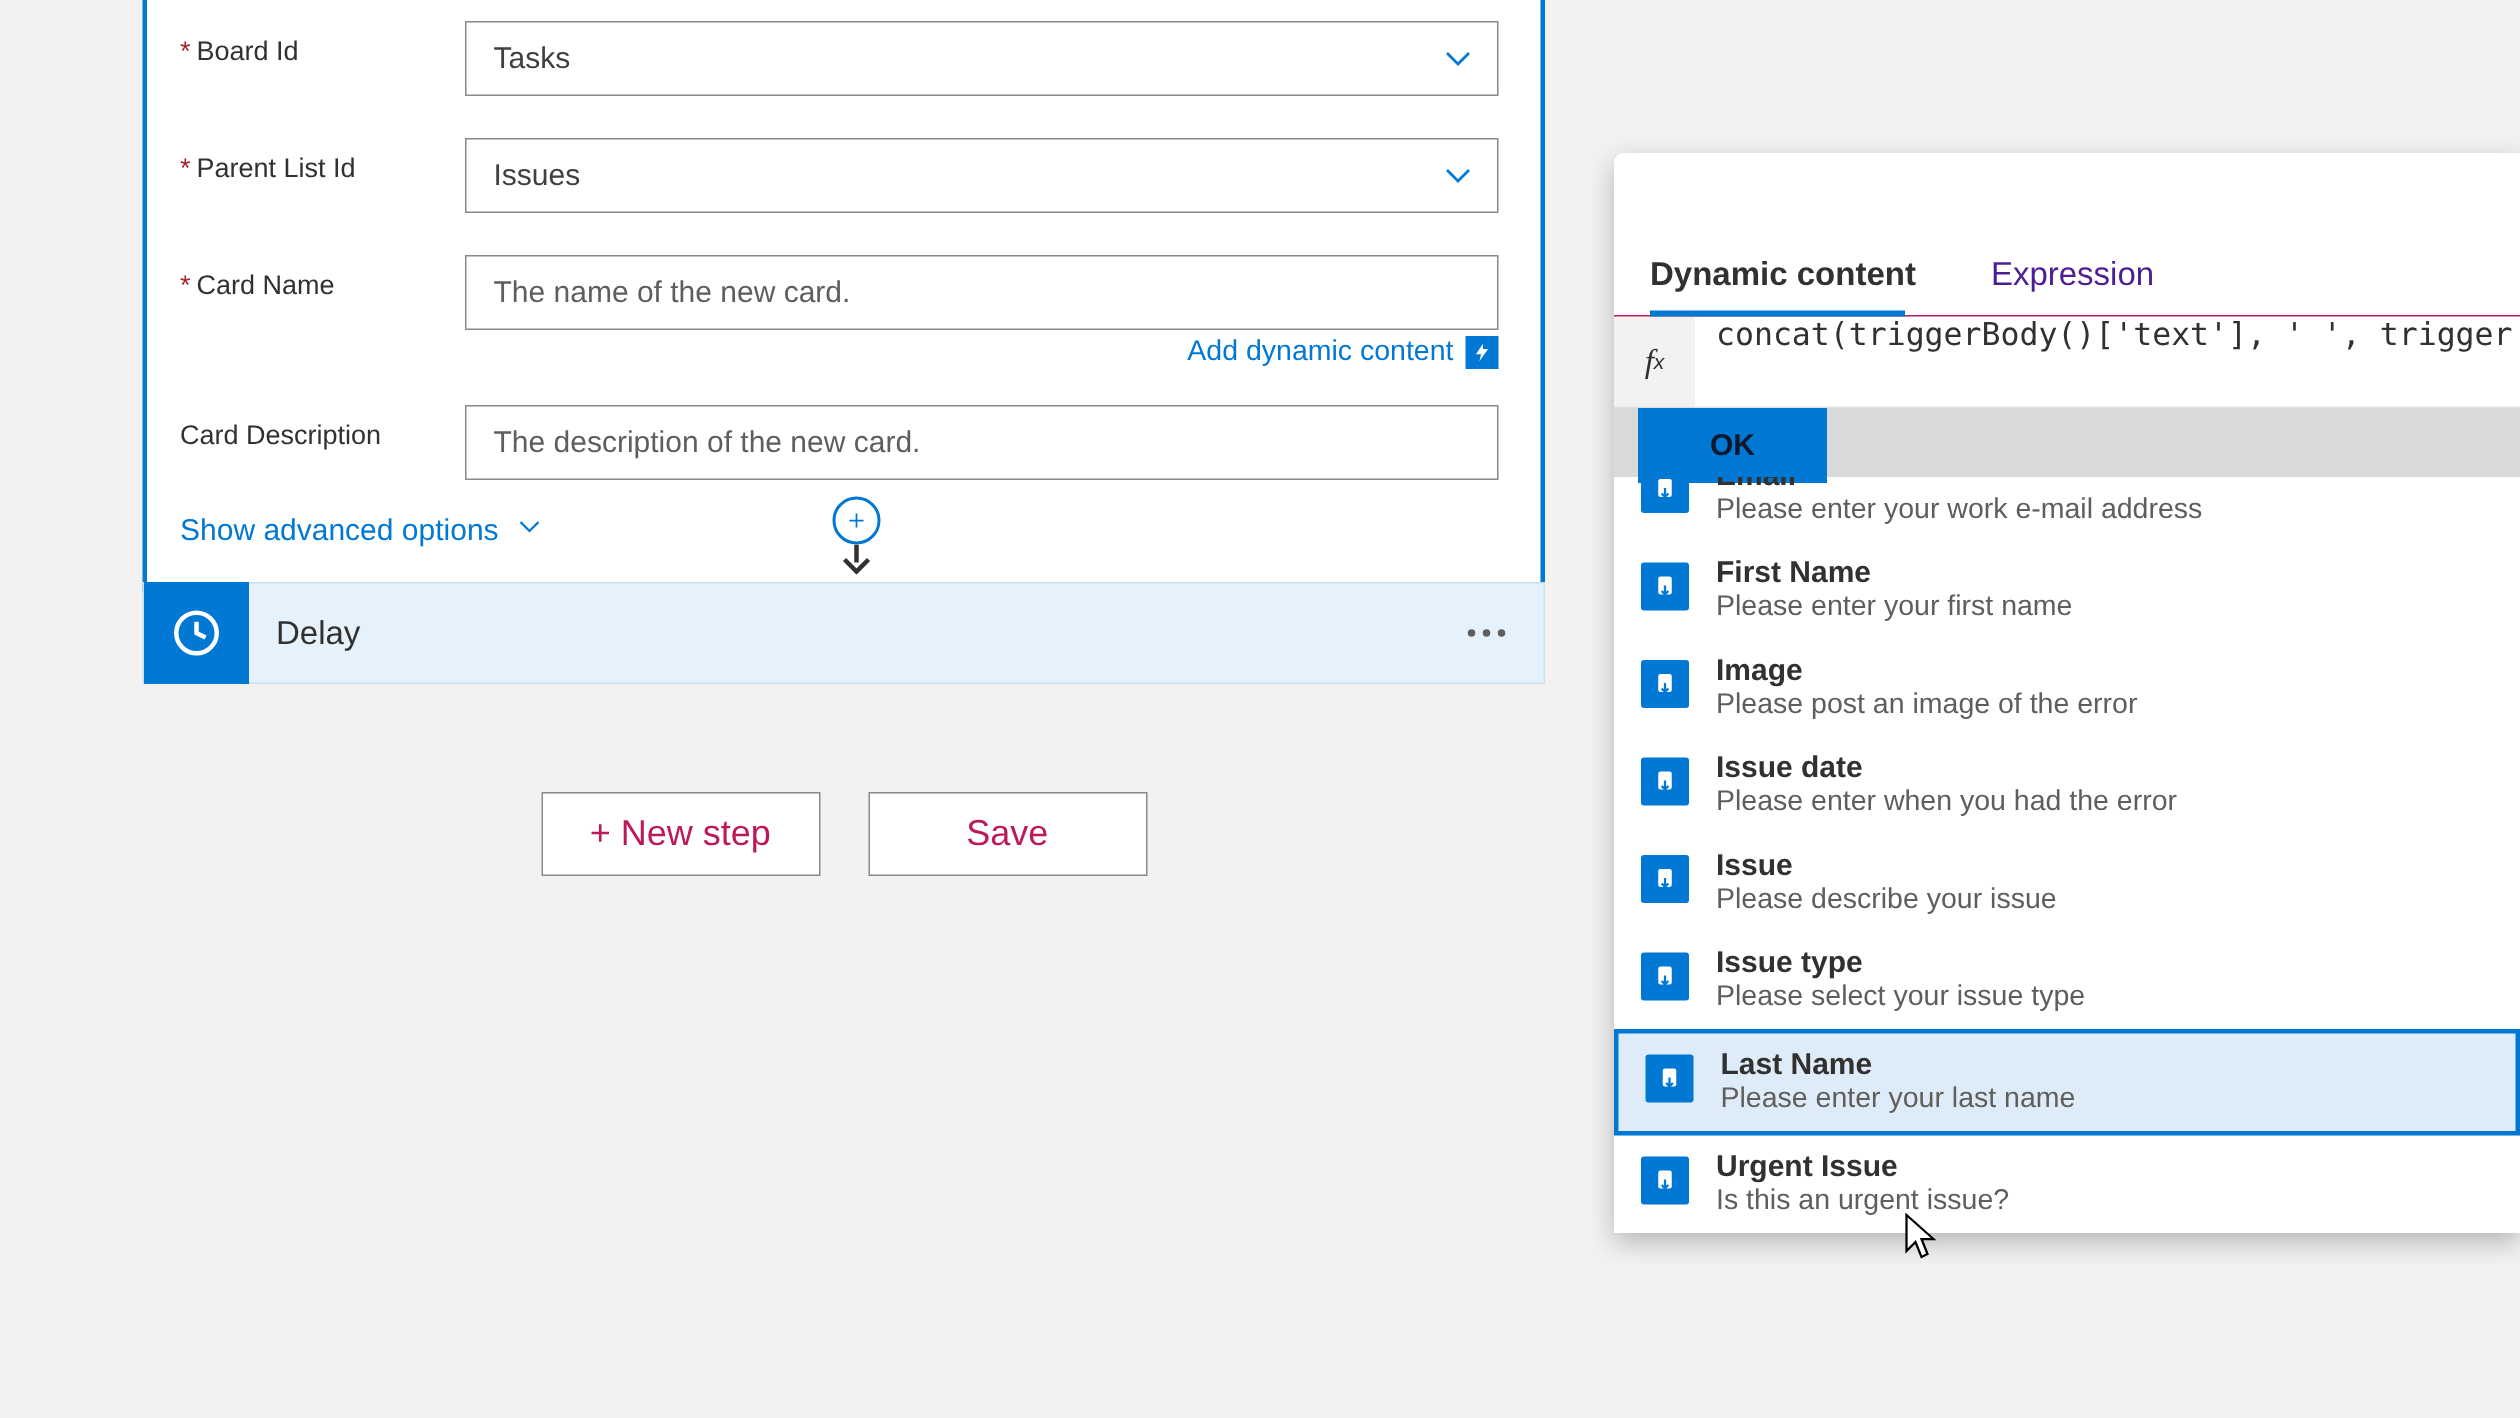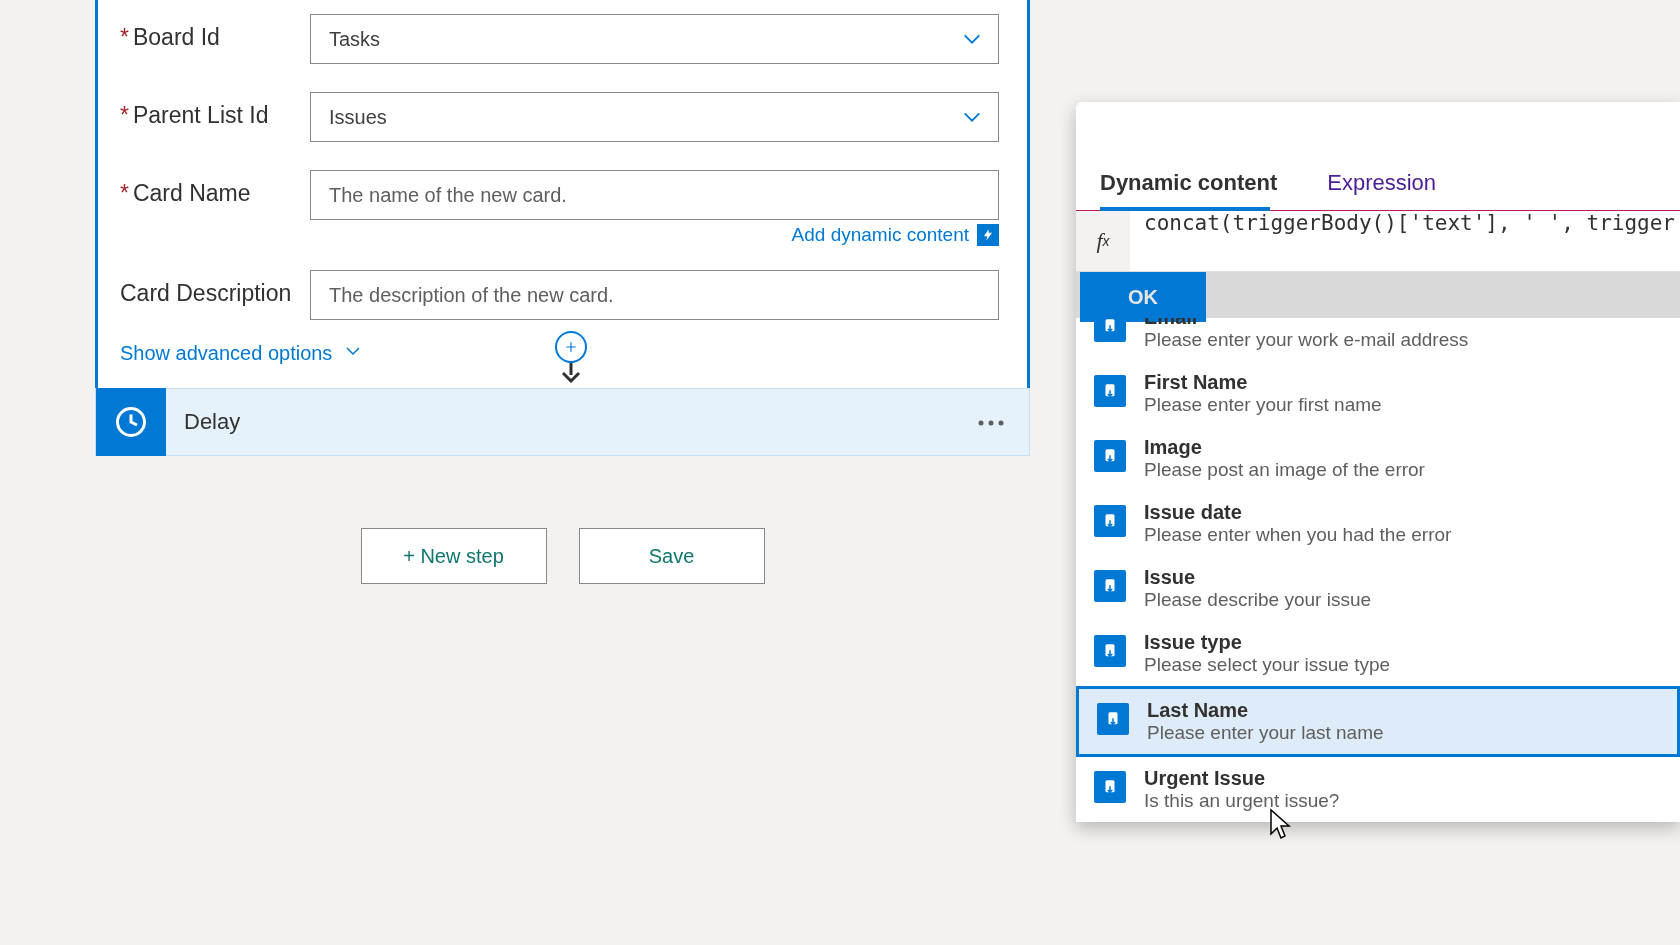--- a/index.html
+++ b/index.html
@@ -8,21 +8,21 @@
 .card-panel {
   position: absolute;
   left: 95px; top: 0px;
   width: 935px;
   background: #fff;
   border: 3px solid #0078d4;
   border-top: none;
   padding: 0 0 12px 0;
 }
 .form-row { display: flex; align-items: flex-start; padding: 14px 28px 14px 22px; }
-.form-label { width: 190px; font-size: 23px; color: #323130; padding-top: 10px; }
+.form-label { width: 190px; font-size: 18px; color: #323130; padding-top: 10px; }
 .req::before { content: "*"; color: #a4262c; margin-right: 4px; }
 .form-field { flex: 1; position: relative; }
 .select-box, .text-box {
   width: 100%; height: 50px;
   border: 1px solid #8a8886;
   font-size: 20px; color: #404040;
   padding: 0 18px;
   display: flex; align-items: center;
   background: #fff;
 }
@@ -59,39 +59,39 @@
 .delay-icon {
   width: 70px; height: 68px; background: #0078d4;
   display: flex; align-items: center; justify-content: center;
 }
 .delay-icon svg { width: 36px; height: 36px; }
 .delay-title { font-size: 22px; color: #323130; margin-left: 18px; flex: 1; }
 .more-dots { padding: 0 24px; cursor: pointer; }
 .more-dots svg { width: 28px; height: 8px; }
 
 .btn-row { position: absolute; left: 95px; top: 528px; width: 935px; display: flex; justify-content: center; gap: 32px; }
-.btn { width: 186px; height: 56px; border: 1px solid #8a8886; background: #fff; font-size: 20px; color: #0f766e; display: flex; align-items: center; justify-content: center; cursor: pointer; }
+.btn { width: 186px; height: 56px; border: 1px solid #8a8886; background: #fff; font-size: 24px; color: #be185d; display: flex; align-items: center; justify-content: center; cursor: pointer; }
 
 .dyn-panel {
   position: absolute; left: 1076px; top: 102px; width: 604px;
   background: #fff; box-shadow: 0 6px 18px rgba(0,0,0,0.25);
   border-top-left-radius: 6px;
 }
 .dyn-tabs { display: flex; padding: 14px 1px 0 24px; border-bottom: 1px solid #be185d; position: relative; margin-top: 42px; }
 .dyn-tab { font-size: 22px; color: #4c1d95; padding: 12px 22px 14px 0; margin-right: 28px; cursor: pointer; }
 .dyn-tab.active { color: #323130; font-weight: 600; }
 .dyn-underline { position: absolute; bottom: -1px; left: 24px; width: 170px; height: 4px; background: #0078d4; }
 
 .fx-bar { display: flex; align-items: center; background: #f3f2f1; padding: 0 0 0 0; border-bottom: 1px solid #e1dfdd; }
 .fx-label { width: 54px; height: 60px; display: flex; align-items: center; justify-content: center; font-style: italic; font-size: 22px; color: #323130; font-family: 'Times New Roman', serif; }
 .fx-sub { font-size: 14px; vertical-align: sub; }
 .fx-input { flex: 1; height: 60px; background: #fff; border: none; font-size: 21px; font-family: Consolas, monospace; padding: 0 14px; color: #323130; overflow: hidden; white-space: nowrap; }
 
 .ok-row { background: #d9d9d9; padding: 0; position: relative; height: 46px; }
-.ok-btn { position: relative; top: 0; width: 126px; height: 50px; background: #0078d4; color: #e5e5e5; font-size: 20px; font-weight: 600; display: flex; align-items: center; justify-content: center; cursor: pointer; margin-left: 4px; }
+.ok-btn { position: relative; top: 0; width: 126px; height: 50px; background: #0078d4; color: #0f172a; font-size: 20px; font-weight: 600; display: flex; align-items: center; justify-content: center; cursor: pointer; margin-left: 16px; }
 
 .token-list { max-height: 608px; overflow-y: auto; position: relative; }
 .token-item { display: flex; align-items: flex-start; padding: 10px 18px 10px 18px; cursor: pointer; }
 .token-item.highlight { background: #deecf9; }
 .token-item.selected { border: 3px solid #0078d4; background: #deecf9; margin: 0 0 0 0; }
 .token-icon { width: 32px; height: 32px; background: #0078d4; border-radius: 2px; display: flex; align-items: center; justify-content: center; flex-shrink: 0; margin-top: 4px; }
 .token-icon svg { width: 18px; height: 18px; }
 .token-text { margin-left: 18px; }
 .token-title { font-size: 20px; font-weight: 600; color: #323130; }
 .token-desc { font-size: 19px; color: #605e5c; }

